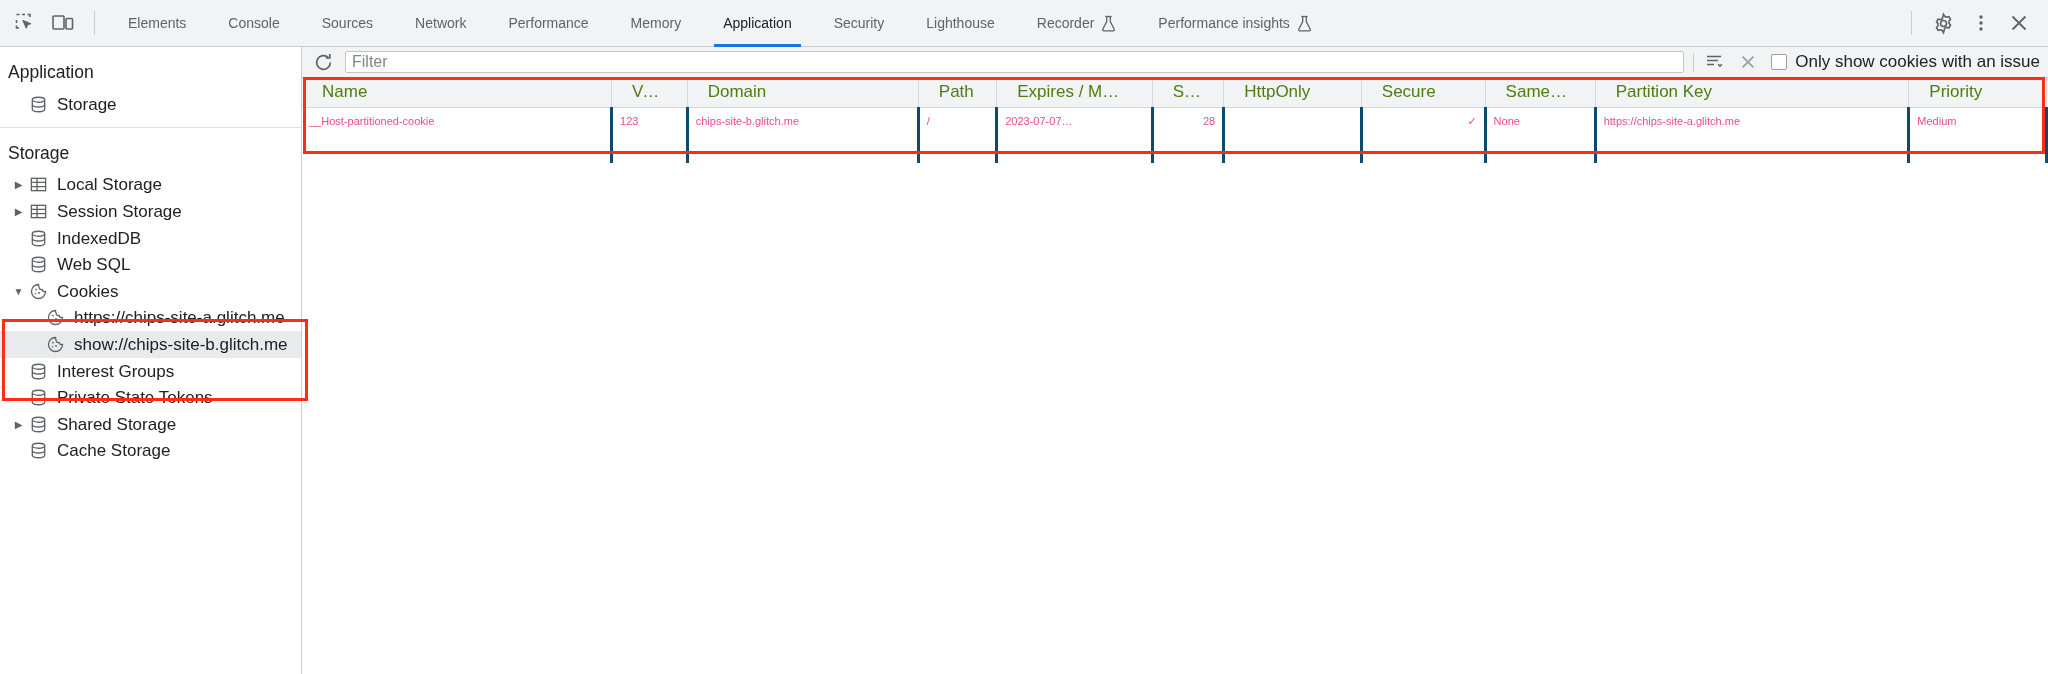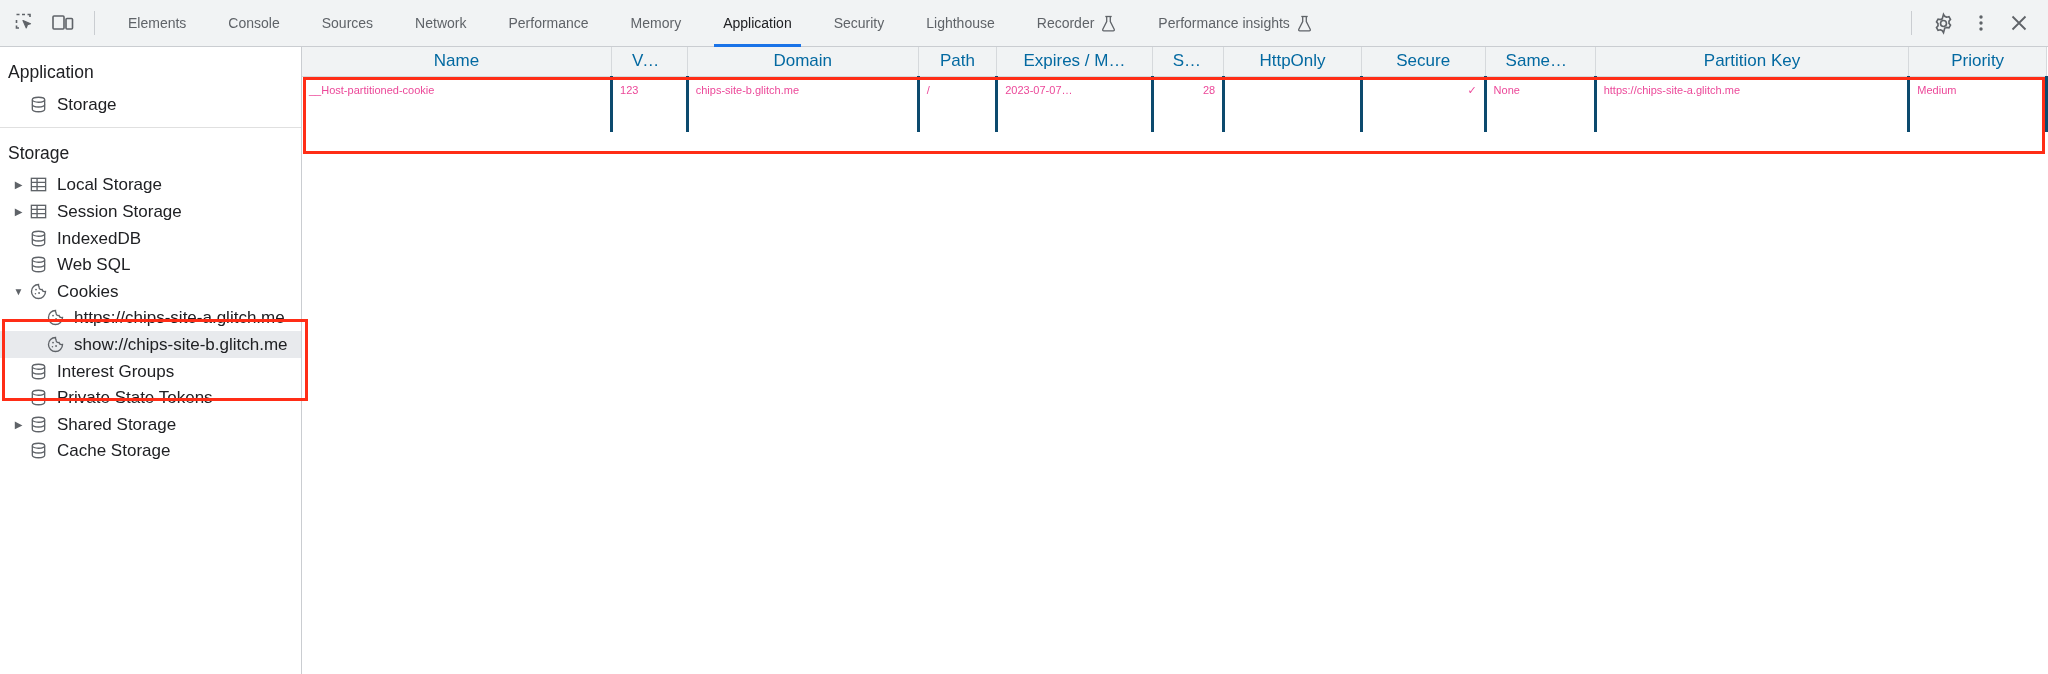--- a/index.html
+++ b/index.html
@@ -119,22 +119,22 @@
     width: 16px; height: 16px; border: 1.5px solid #9aa0a6; border-radius: 2px; background: #fff;
   }
   .cb-label { font-size: 17px; color: #202124; white-space: nowrap; }
 
   
   .table-wrap { flex: 1; overflow: hidden; position: relative; }
   table.cookies { border-collapse: collapse; width: 100%; table-layout: fixed; }
   table.cookies th {
     background: #f1f3f4;
     font-weight: normal;
-    font-size: 17px; color: #0369a1;
-    text-align: center;
+    font-size: 17px; color: #4d7c0f;
+    text-align: left;
     height: 29px;
     padding: 0 20px;
     border-right: 1px solid #d6d9dc;
     border-bottom: 1px solid #d6d9dc;
     white-space: nowrap; overflow: hidden; text-overflow: ellipsis;
   }
   table.cookies td {
     font-size: 11px; color: #ec4899;
     height: 28px;
     padding: 0 7px;
@@ -399,20 +399,45 @@
               <path d="M3.5 10c0 1.45 2.9 2.6 6.5 2.6s6.5-1.15 6.5-2.6"></path>
             </svg>
           </span>
           <span class="t-label">Cache Storage</span>
         </div>
       </div>
     </div>
 
     <div class="main">
 
+      <div class="filterbar">
+        <div class="refresh-btn">
+          <svg width="21" height="21" viewBox="0 0 22 22" fill="none" stroke="#5f6368" stroke-width="1.8">
+            <path d="M18.2 11a7.2 7.2 0 11-2.2-5.2"></path>
+            <path d="M17.6 2.2v4.1h-4.1"></path>
+          </svg>
+        </div>
+        <input class="filter-input" type="text" value="" placeholder="Filter" style="">
+        <div class="fb-sep"></div>
+        <div class="fb-icon">
+          <svg width="20" height="18" viewBox="0 0 20 18" fill="none" stroke="#5f6368" stroke-width="1.6">
+            <path d="M2 3.5h14M2 7.5h11M2 11.5h7"></path>
+            <path d="M13.2 11.3l1.8 1.9 1.8-1.9"></path>
+          </svg>
+        </div>
+        <div class="fb-icon muted">
+          <svg width="18" height="18" viewBox="0 0 18 18" fill="none" stroke="#9aa0a6" stroke-width="1.7">
+            <path d="M3.6 3.6l10.8 10.8M14.4 3.6L3.6 14.4"></path>
+          </svg>
+        </div>
+        <div class="cb-wrap">
+          <span class="cb-box"></span>
+          <span class="cb-label">Only show cookies with an issue</span>
+        </div>
+      </div>
 
       <div class="table-wrap">
         <table class="cookies">
           <thead>
             <tr>
               <th class="c-name">Name</th>
               <th class="c-value">Value</th>
               <th class="c-domain">Domain</th>
               <th class="c-path">Path</th>
               <th class="c-expires">Expires / M…</th>

